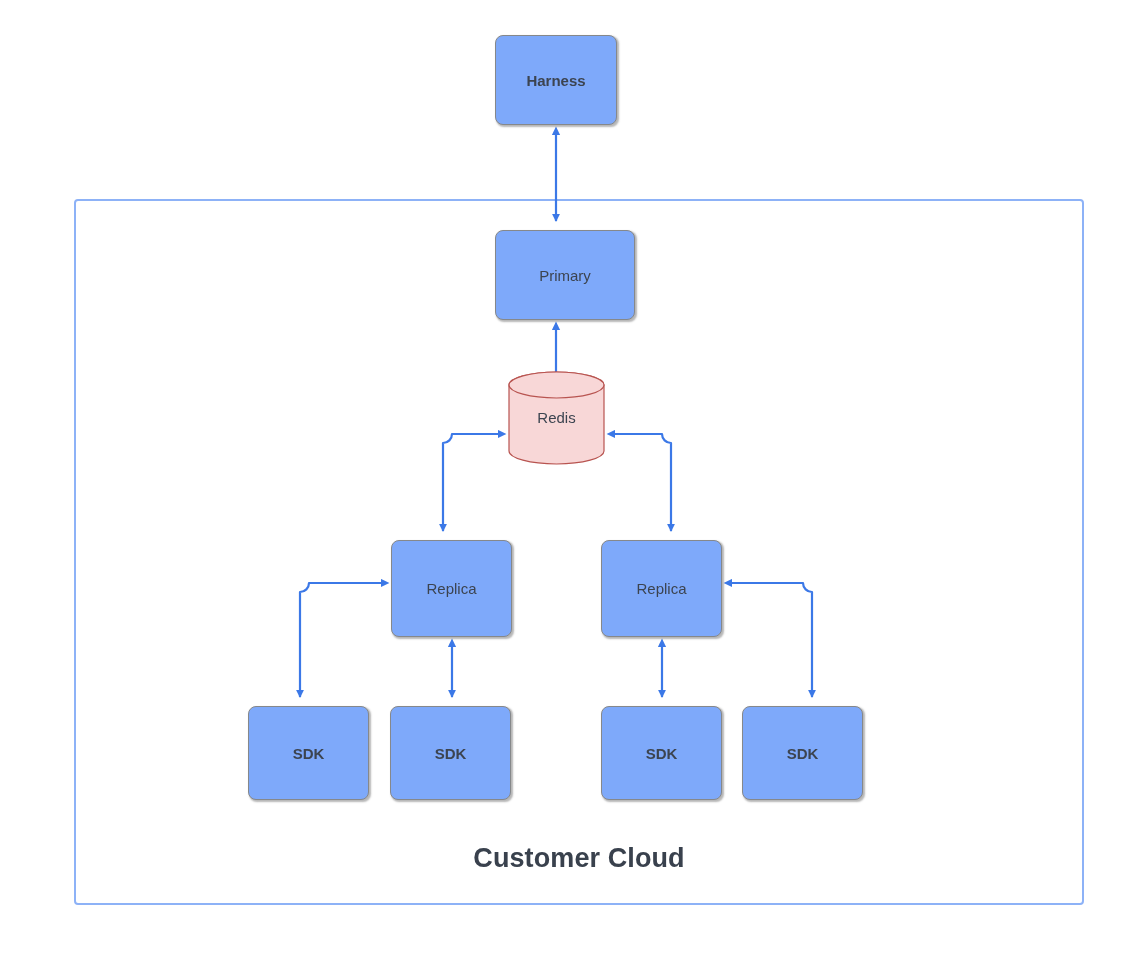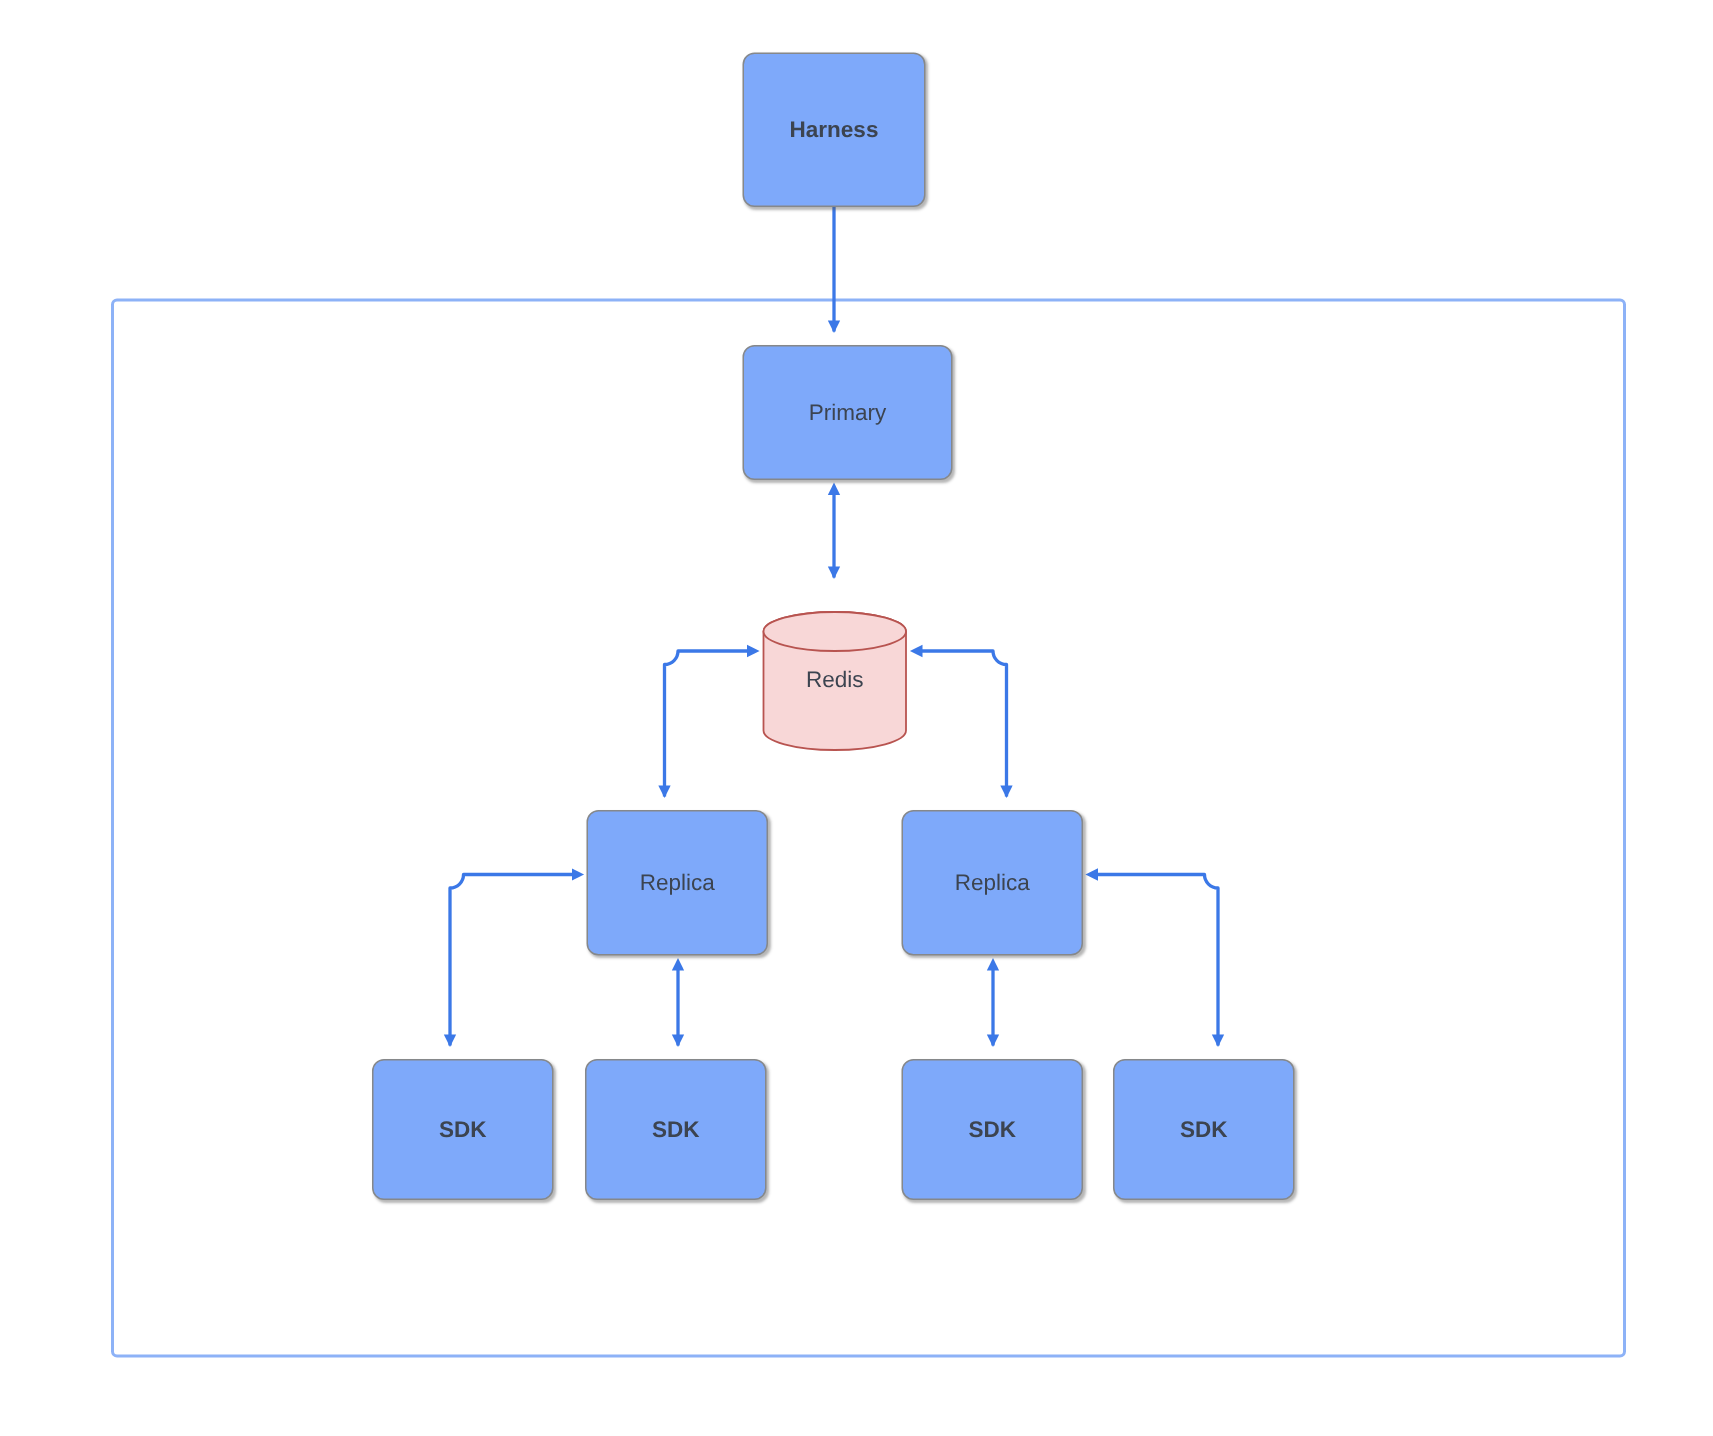--- a/index.html
+++ b/index.html
@@ -81,20 +81,21 @@
     font-size: 15px;
     white-space: nowrap;
   }
 </style>
 </head>
 <body>
 
 <div id="canvas">
 
   <div class="cloud-container" style="left: 74px; top: 199px; width: 1010px; height: 706px; border-color: rgb(141, 178, 247);"></div>
+  <div class="cloud-label" style="left: 74px; top: 843px; width: 1010px;">Customer Cloud</div>
 
   <svg id="wires" xmlns="http://www.w3.org/2000/svg">
       <defs>
         <marker id="arrEnd" markerWidth="9" markerHeight="9" refX="7.4" refY="4.5" orient="auto" markerUnits="userSpaceOnUse">
           <path d="M 0 0.4 L 8.4 4.5 L 0 8.6 z" fill="#3b78e7"></path>
         </marker>
         <marker id="arrStart" markerWidth="9" markerHeight="9" refX="1.0" refY="4.5" orient="auto-start-reverse" markerUnits="userSpaceOnUse">
           <path d="M 0 0.4 L 8.4 4.5 L 0 8.6 z" fill="#3b78e7"></path>
         </marker>
       </defs>
@@ -102,27 +103,27 @@
       <path d="M 556 329 L 556 385" fill="none" stroke="#3b78e7" stroke-width="2.2" stroke-linecap="butt" stroke-linejoin="round" marker-end="url(#arrEnd)" marker-start="url(#arrStart)"></path>
       <path d="M 499 434 L 452 434 A 9 9 0 0 1 443 443 L 443 531" fill="none" stroke="#3b78e7" stroke-width="2.2" stroke-linecap="butt" stroke-linejoin="round" marker-end="url(#arrEnd)" marker-start="url(#arrStart)"></path>
       <path d="M 614 434 L 662 434 A 9 9 0 0 0 671 443 L 671 531" fill="none" stroke="#3b78e7" stroke-width="2.2" stroke-linecap="butt" stroke-linejoin="round" marker-end="url(#arrEnd)" marker-start="url(#arrStart)"></path>
       <path d="M 382 583 L 309 583 A 9 9 0 0 1 300 592 L 300 697" fill="none" stroke="#3b78e7" stroke-width="2.2" stroke-linecap="butt" stroke-linejoin="round" marker-end="url(#arrEnd)" marker-start="url(#arrStart)"></path>
       <path d="M 452 646 L 452 697" fill="none" stroke="#3b78e7" stroke-width="2.2" stroke-linecap="butt" stroke-linejoin="round" marker-end="url(#arrEnd)" marker-start="url(#arrStart)"></path>
       <path d="M 662 646 L 662 697" fill="none" stroke="#3b78e7" stroke-width="2.2" stroke-linecap="butt" stroke-linejoin="round" marker-end="url(#arrEnd)" marker-start="url(#arrStart)"></path>
       <path d="M 731 583 L 803 583 A 9 9 0 0 0 812 592 L 812 697" fill="none" stroke="#3b78e7" stroke-width="2.2" stroke-linecap="butt" stroke-linejoin="round" marker-end="url(#arrEnd)" marker-start="url(#arrStart)"></path>
     </svg>
 
   <div id="node-layer">
-      <div class="node bold" style="left: 495px; top: 35px; width: 122px; height: 103px;">
+      <div class="node bold" style="left: 495px; top: 35px; width: 122px; height: 90px;">
         <span>Harness</span>
       </div>
       <div class="node" style="left: 495px; top: 230px; width: 140px; height: 90px;">
         <span>Primary</span>
       </div>
-      <div class="cylinder" style="left: 508px; top: 408px; width: 97px; height: 118px;">
+      <div class="cylinder" style="left: 508px; top: 372px; width: 97px; height: 118px;">
         <svg class="cyl-svg" width="97" height="92">
           <path d="M 1 13 L 1 79 A 47.5 13 0 0 0 96 79 L 96 13 A 47.5 13 0 0 0 1 13 Z" fill="#f8d7d7" stroke="#b85450" stroke-width="1.2"></path>
           <ellipse cx="48.5" cy="13" rx="47.5" ry="13" fill="#f8d7d7" stroke="#b85450" stroke-width="1.2"></ellipse>
         </svg>
         <div class="cyl-label" style="top: 37px;">Redis</div>
       </div>
       <div class="node" style="left: 391px; top: 540px; width: 121px; height: 97px;">
         <span>Replica</span>
       </div>
       <div class="node" style="left: 601px; top: 540px; width: 121px; height: 97px;">

